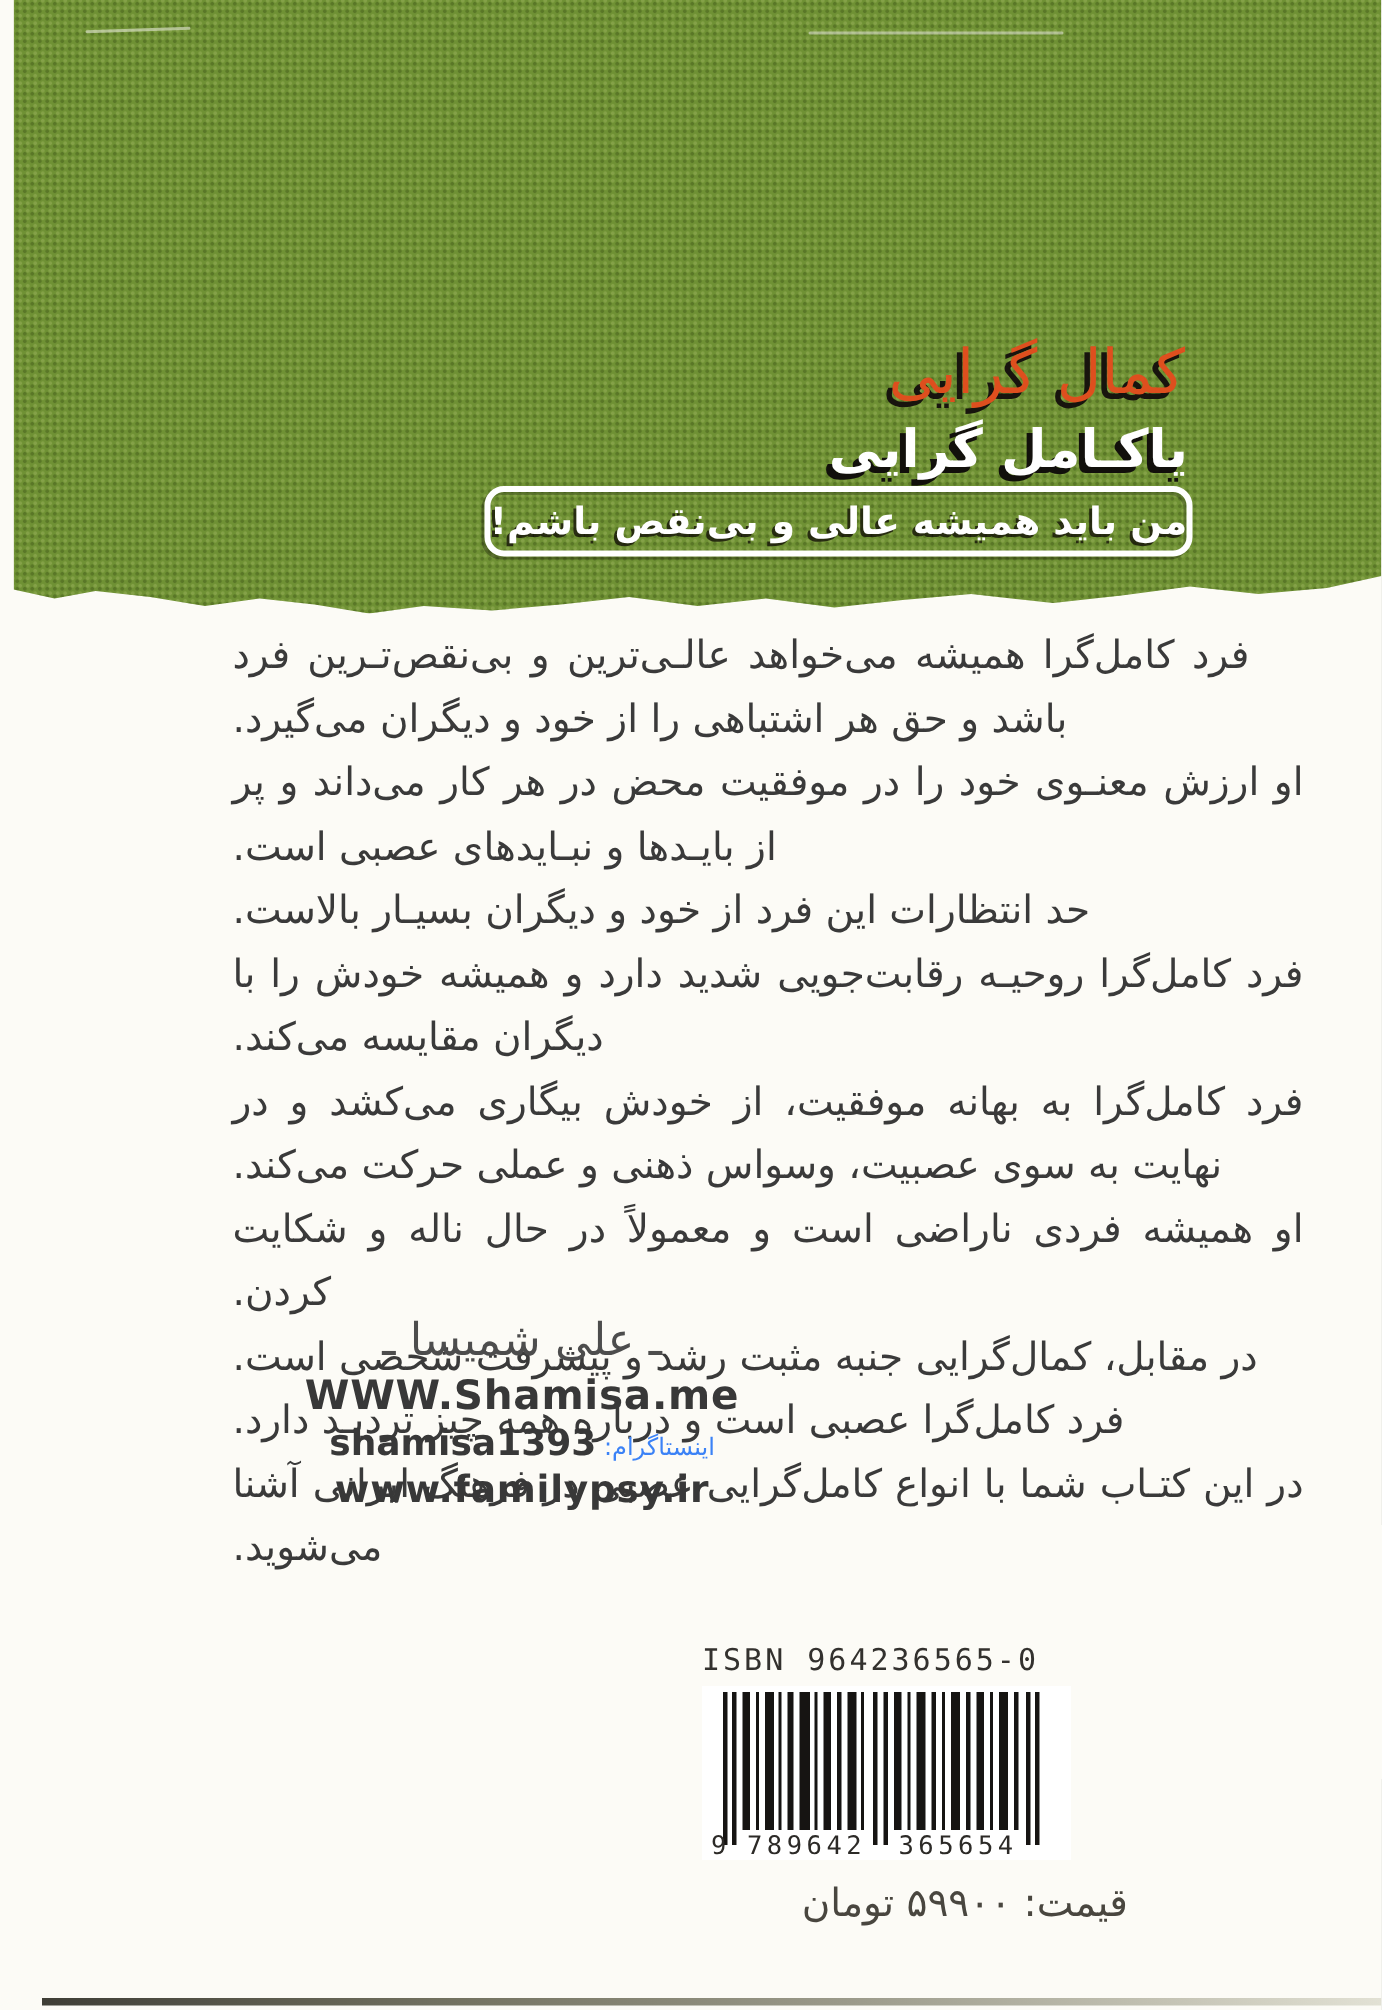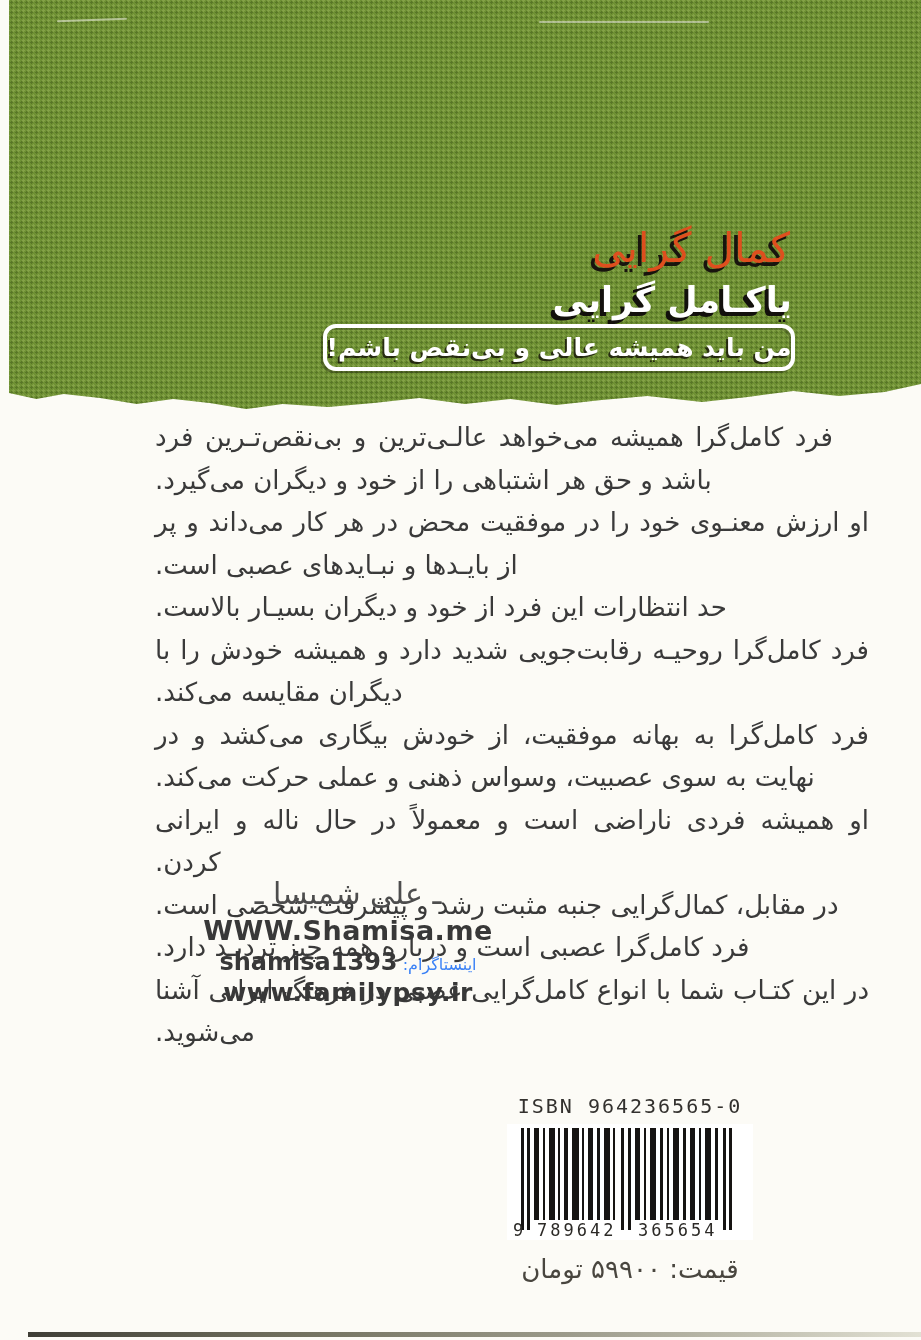--- a/index.html
+++ b/index.html
@@ -61,21 +61,21 @@
   .insta-line{direction:rtl; margin-bottom:2px; color:#3d3d3d;}
   .insta-label{font-size:16px; color:#3b82f6;}
   .insta-handle{font-size:24px; font-weight:bold; color:#383838;}
   .site-secondary{font-size:25px; font-weight:bold; color:#383838; letter-spacing:.5px;}
   
   .publisher{position:absolute; top:1122px; left:400px; width:106px; text-align:center;}
   .publisher .logo{display:block; margin:0 auto;}
   .publisher-line1{font-size:10px; color:#3a3a3a; direction:rtl; margin-top:-2px;}
   .publisher-line2{font-size:15px; font-weight:bold; color:#24221f; direction:rtl;}
   
-  .barcode-block{position:absolute; top:1094px; left:488px; width:284px; text-align:center;}
+  .barcode-block{position:absolute; top:1094px; left:468px; width:284px; }
   .isbn-text{
     font-family:"DejaVu Sans Mono","Liberation Mono",monospace;
     font-size:20px; letter-spacing:2px; color:#33312e; margin-bottom:6px; white-space:nowrap;
   }
   .price-text{direction:rtl; font-size:26px; color:#49463f; margin-top:10px;}
   
   .scan-edge{
     position:absolute; bottom:3px; left:28px; right:0; height:5px;
     background:linear-gradient(to right,#3f3e36,#72715f 30%,#9b9a8a 60%,#c6c5b6 85%,#e2e1d4);
   }
@@ -96,21 +96,21 @@
   <div class="tagline-box">
     <span class="tagline-text" dir="rtl">من باید همیشه عالی و بی‌نقص باشم!</span>
   </div>
 
   <div class="body-text" dir="rtl" lang="fa">
     <p class="indent">فرد کامل‌گرا همیشه می‌خواهد عالـی‌ترین و بی‌نقص‌تـرین فرد باشد و حق هر اشتباهی را از خود و دیگران می‌گیرد.</p>
     <p>او ارزش معنـوی خود را در موفقیت محض در هر کار می‌داند و پر از بایـدها و نبـایدهای عصبی است.</p>
     <p>حد انتظارات این فرد از خود و دیگران بسیـار بالاست.</p>
     <p>فرد کامل‌گرا روحیـه رقابت‌جویی شدید دارد و همیشه خودش را با دیگران مقایسه می‌کند.</p>
     <p>فرد کامل‌گرا به بهانه موفقیت، از خودش بیگاری می‌کشد و در نهایت به سوی عصبیت، وسواس ذهنی و عملی حرکت می‌کند.</p>
-    <p>او همیشه فردی ناراضی است و معمولاً در حال ناله و ایرانی کردن.</p>
+    <p>او همیشه فردی ناراضی است و معمولاً در حال ناله و شکایت کردن.</p>
     <p>در مقابل، کمال‌گرایی جنبه مثبت رشد و پیشرفت شخصی است.</p>
     <p>فرد کامل‌گرا عصبی است و درباره همه چیز تردیـد دارد.</p>
     <p>در این کتـاب شما با انواع کامل‌گرایی عصبی در فرهنگ ایرانی آشنا می‌شوید.</p>
   </div>
 
   <div class="author-block">
     <div class="author-name" dir="rtl">ـ علی شمیسا ـ</div>
     <div class="site-primary">WWW.Shamisa.me</div>
     <div class="insta-line" dir="rtl">
       <span class="insta-label">اینستاگرام:</span>

